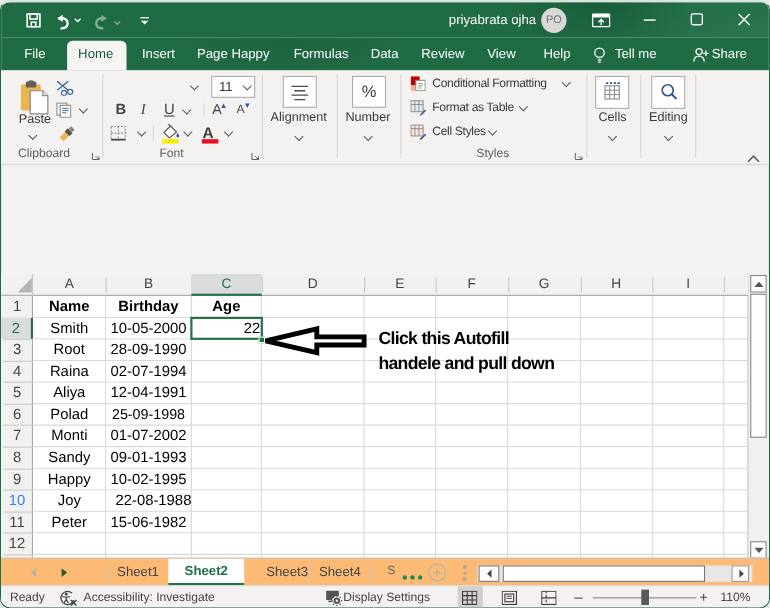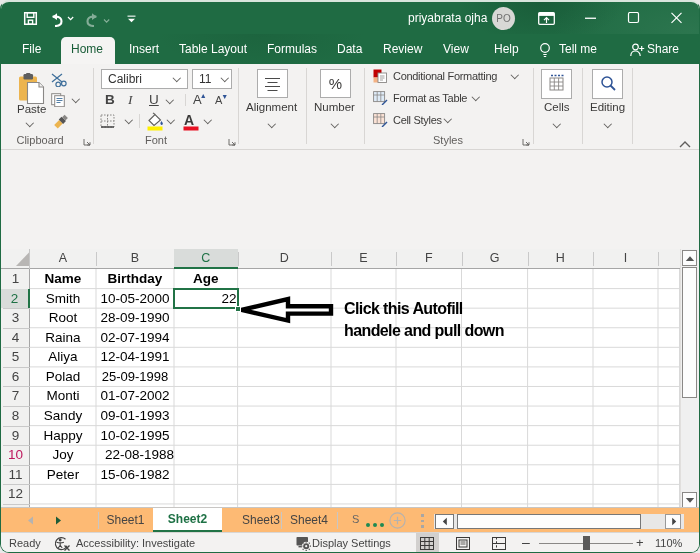--- a/index.html
+++ b/index.html
@@ -63,21 +63,21 @@
   <rect x="0" y="5.6" width="11" height="1.3" fill="#fff"></rect>
   <rect x="43.5" y="0.5" width="10" height="10" rx="1.5" stroke="#fff" stroke-width="1.2" fill="none"></rect>
   <path d="M86.5 0.8 L96.5 10.8 M96.5 0.8 L86.5 10.8" stroke="#fff" stroke-width="1.2"></path>
 </svg>
 </div>
 <div id="tabrow">
 <div class="abs" style="left:60px;top:3px;width:54px;height:27px;background:#F5F4F3;border-radius:5px 5px 0 0;"></div>
 <div class="tabtxt" style="left:21px;">File</div>
 <div class="tabtxt" style="left:70px;color:#185C37;">Home</div>
 <div class="tabtxt" style="left:128px;">Insert</div>
-<div class="tabtxt" style="left:178px;">Table Layout</div>
+<div class="tabtxt" style="left:178px;">Page Happy</div>
 <div class="tabtxt" style="left:266px;">Formulas</div>
 <div class="tabtxt" style="left:336px;">Data</div>
 <div class="tabtxt" style="left:382px;">Review</div>
 <div class="tabtxt" style="left:442px;">View</div>
 <div class="tabtxt" style="left:493px;">Help</div>
 <svg class="abs" style="left:538px;top:8px" width="12" height="16" viewBox="0 0 12 16">
  <circle cx="6" cy="6" r="4.3" stroke="#fff" stroke-width="1.2" fill="none"></circle>
  <path d="M4.3 12.5 h3.4 M4.8 14.5 h2.4" stroke="#fff" stroke-width="1.1" fill="none"></path>
 </svg>
 <div class="tabtxt" style="left:558px;">Tell me</div>
@@ -123,21 +123,20 @@
    <rect x="2" y="5.6" width="7" height="5" fill="#ECB44F"></rect>
    <rect x="9" y="5" width="4" height="6.2" fill="#555"></rect>
    <rect x="13" y="5.8" width="3.5" height="4.6" fill="#8A8886"></rect>
   </g>
 </svg>
 <div class="glbl" style="left:14px;width:50px;">Clipboard</div>
 <svg class="abs" style="left:82px;top:74px" width="8" height="8" viewBox="0 0 8 8">
  <path d="M1 1 v6 h6 M4 4 l3 3 M7 4.2 v2.8 h-2.8" stroke="#605E5C" stroke-width="0.9" fill="none"></path>
 </svg>
 
-<div class="cbo" style="left:100px;top:5px;width:87px;height:20px;line-height:18px;padding-left:6px;">Calibri</div>
 <div class="chev" style="left:173px;top:11px;"></div>
 <div class="cbo" style="left:191px;top:5px;width:40px;height:20px;line-height:18px;padding-left:6px;">11</div>
 <div class="chev" style="left:221px;top:11px;"></div>
 <div class="abs" style="left:104px;top:28px;width:14px;font-size:13.5px;font-weight:bold;color:#444;">B</div>
 <div class="abs" style="left:127px;top:28px;width:14px;font-size:13.5px;font-style:italic;font-family:'Liberation Serif',serif;color:#444;">I</div>
 <div class="abs" style="left:148px;top:28px;width:14px;font-size:13.5px;text-decoration:underline;color:#444;">U</div>
 <div class="chev" style="left:166px;top:33px;"></div>
 <div class="abs" style="left:184px;top:30px;width:1px;height:12px;background:#D8D6D4;"></div>
 <div class="abs" style="left:192px;top:28px;font-size:13px;color:#444;">A<span style="position:relative;top:-6px;left:-2px;font-size:7px;color:#2F5496;">▲</span></div>
 <div class="abs" style="left:214px;top:30px;font-size:11px;color:#444;">A<span style="position:relative;top:-5px;left:-1px;font-size:7px;color:#2F5496;">▼</span></div>
@@ -289,21 +288,21 @@
 <div class="abs" style="left:0;top:98.32px;width:29px;height:19.58px;font-size:13.5px;text-align:center;line-height:19.58px;color:#444;">5</div>
 <div class="abs" style="left:2px;top:117.90px;width:27px;height:1px;background:#C9C9C9;"></div>
 <div class="abs" style="left:0;top:117.90px;width:29px;height:19.58px;font-size:13.5px;text-align:center;line-height:19.58px;color:#444;">6</div>
 <div class="abs" style="left:2px;top:137.48px;width:27px;height:1px;background:#C9C9C9;"></div>
 <div class="abs" style="left:0;top:137.48px;width:29px;height:19.58px;font-size:13.5px;text-align:center;line-height:19.58px;color:#444;">7</div>
 <div class="abs" style="left:2px;top:157.06px;width:27px;height:1px;background:#C9C9C9;"></div>
 <div class="abs" style="left:0;top:157.06px;width:29px;height:19.58px;font-size:13.5px;text-align:center;line-height:19.58px;color:#444;">8</div>
 <div class="abs" style="left:2px;top:176.64px;width:27px;height:1px;background:#C9C9C9;"></div>
 <div class="abs" style="left:0;top:176.64px;width:29px;height:19.58px;font-size:13.5px;text-align:center;line-height:19.58px;color:#444;">9</div>
 <div class="abs" style="left:2px;top:196.22px;width:27px;height:1px;background:#C9C9C9;"></div>
-<div class="abs" style="left:0;top:196.22px;width:29px;height:19.58px;font-size:13.5px;text-align:center;line-height:19.58px;color:#be185d;">10</div>
+<div class="abs" style="left:0;top:196.22px;width:29px;height:19.58px;font-size:13.5px;text-align:center;line-height:19.58px;color:#3b82f6;">10</div>
 <div class="abs" style="left:2px;top:215.80px;width:27px;height:1px;background:#C9C9C9;"></div>
 <div class="abs" style="left:0;top:215.80px;width:29px;height:19.58px;font-size:13.5px;text-align:center;line-height:19.58px;color:#444;">11</div>
 <div class="abs" style="left:2px;top:235.38px;width:27px;height:1px;background:#C9C9C9;"></div>
 <div class="abs" style="left:0;top:235.38px;width:29px;height:19.58px;font-size:13.5px;text-align:center;line-height:19.58px;color:#444;">12</div>
 <div class="abs" style="left:2px;top:254.96px;width:27px;height:1px;background:#C9C9C9;"></div>
 <div class="abs" style="left:29.0px;top:20.00px;width:66.0px;height:19.58px;font-size:13.5px;line-height:20.18px;color:#000;text-align:center;font-weight:bold;">Name</div>
 <div class="abs" style="left:95.0px;top:20.00px;width:78.0px;height:19.58px;font-size:13.5px;line-height:20.18px;color:#000;text-align:center;font-weight:bold;">Birthday</div>
 <div class="abs" style="left:173.0px;top:20.00px;width:63.6px;height:19.58px;font-size:13.5px;line-height:20.18px;color:#000;text-align:center;font-weight:bold;">Age</div>
 <div class="abs" style="left:29.0px;top:39.58px;width:66.0px;height:19.58px;font-size:13.5px;line-height:20.18px;color:#000;text-align:center;">Smith</div>
 <div class="abs" style="left:95.0px;top:39.58px;width:78.0px;height:19.58px;font-size:13.5px;line-height:20.18px;color:#000;text-align:center;">10-05-2000</div>

